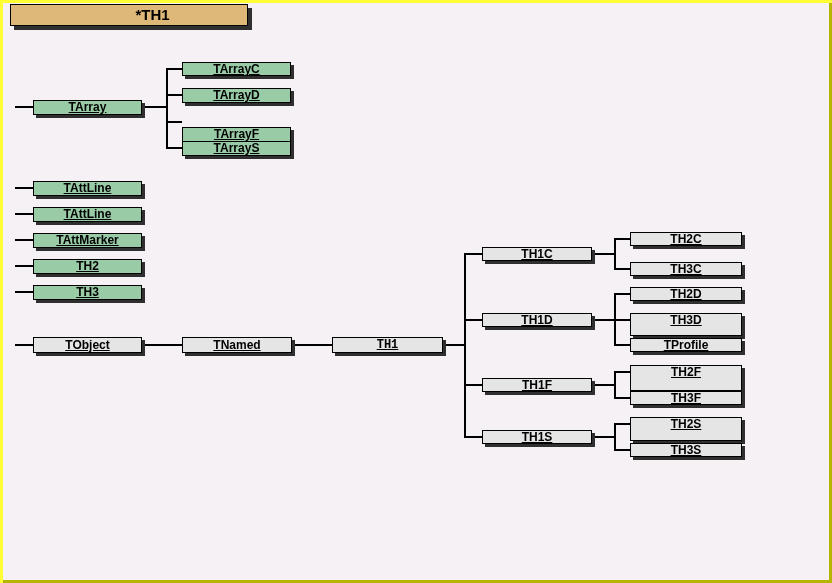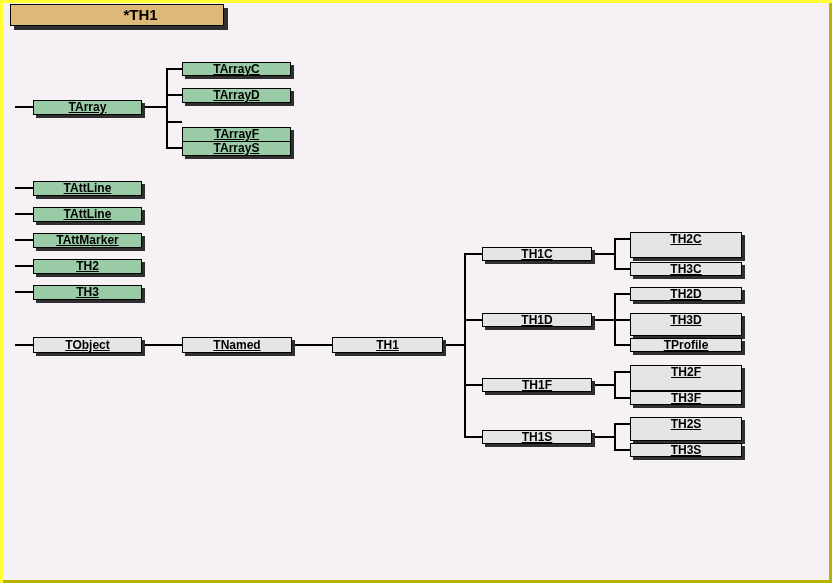--- a/index.html
+++ b/index.html
@@ -9,21 +9,21 @@
     background:var(--bg,#F5F1F5);
     overflow:hidden;
     font-family:"Liberation Sans",sans-serif;
   }
   .edge{position:absolute;z-index:5;}
   .edge-bottom{left:0;bottom:0;width:832px;height:3px;background:var(--border-dark,#B5B500);}
   .edge-right{right:0;top:0;width:3px;height:583px;background:var(--border-dark,#B5B500);}
   .edge-top{left:0;top:0;width:832px;height:3px;background:var(--border-light,#FFFF33);}
   .edge-left{left:0;top:0;width:3px;height:583px;background:var(--border-light,#FFFF33);}
   #title-box{
-    position:absolute;left:10px;top:4px;width:214px;height:22px;
+    position:absolute;left:10px;top:4px;width:238px;height:22px;
     box-sizing:border-box;
     background:var(--title-fill,#DEB878);
     border:1px solid #000;
     box-shadow:4px 4px 0 var(--shadow,#2F2F2F);
     text-align:center;line-height:20px;
     font-size:15px;font-weight:bold;color:#000;
     z-index:10;
     padding-left:47px;
   }
   .class-box{
@@ -95,26 +95,26 @@
     <div class="class-box fill-green" style="left: 182px; top: 88px; width: 109px; height: 15px; line-height: 13px;"><span>TArrayD</span></div>
     <div class="class-box fill-green" style="left: 182px; top: 127px; width: 109px; height: 15px; line-height: 13px;"><span>TArrayF</span></div>
     <div class="class-box fill-green" style="left: 182px; top: 141px; width: 109px; height: 15px; line-height: 13px;"><span>TArrayS</span></div>
     <div class="class-box fill-green" style="left: 33px; top: 181px; width: 109px; height: 15px; line-height: 13px;"><span>TAttLine</span></div>
     <div class="class-box fill-green" style="left: 33px; top: 207px; width: 109px; height: 15px; line-height: 13px;"><span>TAttLine</span></div>
     <div class="class-box fill-green" style="left: 33px; top: 233px; width: 109px; height: 15px; line-height: 13px;"><span>TAttMarker</span></div>
     <div class="class-box fill-green" style="left: 33px; top: 259px; width: 109px; height: 15px; line-height: 13px;"><span>TH2</span></div>
     <div class="class-box fill-green" style="left: 33px; top: 285px; width: 109px; height: 15px; line-height: 13px;"><span>TH3</span></div>
     <div class="class-box fill-gray" style="left: 33px; top: 337px; width: 109px; height: 16px; line-height: 14px;"><span>TObject</span></div>
     <div class="class-box fill-gray" style="left: 182px; top: 337px; width: 110px; height: 16px; line-height: 14px;"><span>TNamed</span></div>
-    <div class="class-box fill-gray" style="left: 332px; top: 337px; width: 111px; height: 16px; line-height: 14px;"><span>TH1</span></div>
+    <div class="class-box fill-gray" style="left: 332px; top: 337px; width: 111px; height: 16px; line-height: 14px; font-family: Liberation Mono, monospace;"><span>TH1</span></div>
     <div class="class-box fill-gray" style="left: 482px; top: 247px; width: 110px; height: 14px; line-height: 12px;"><span>TH1C</span></div>
     <div class="class-box fill-gray" style="left: 482px; top: 313px; width: 110px; height: 14px; line-height: 12px;"><span>TH1D</span></div>
     <div class="class-box fill-gray" style="left: 482px; top: 378px; width: 110px; height: 14px; line-height: 12px;"><span>TH1F</span></div>
     <div class="class-box fill-gray" style="left: 482px; top: 430px; width: 110px; height: 14px; line-height: 12px;"><span>TH1S</span></div>
-    <div class="class-box fill-gray" style="left: 630px; top: 232px; width: 112px; height: 26px; line-height: 12px;"><span>TH2C</span></div>
+    <div class="class-box fill-gray" style="left: 630px; top: 232px; width: 112px; height: 14px; line-height: 12px;"><span>TH2C</span></div>
     <div class="class-box fill-gray" style="left: 630px; top: 262px; width: 112px; height: 14px; line-height: 12px;"><span>TH3C</span></div>
     <div class="class-box fill-gray" style="left: 630px; top: 287px; width: 112px; height: 14px; line-height: 12px;"><span>TH2D</span></div>
     <div class="class-box fill-gray" style="left: 630px; top: 313px; width: 112px; height: 23px; line-height: 12px;"><span>TH3D</span></div>
     <div class="class-box fill-gray" style="left: 630px; top: 338px; width: 112px; height: 14px; line-height: 12px;"><span>TProfile</span></div>
     <div class="class-box fill-gray" style="left: 630px; top: 365px; width: 112px; height: 26px; line-height: 12px;"><span>TH2F</span></div>
     <div class="class-box fill-gray" style="left: 630px; top: 391px; width: 112px; height: 14px; line-height: 12px;"><span>TH3F</span></div>
     <div class="class-box fill-gray" style="left: 630px; top: 417px; width: 112px; height: 24px; line-height: 12px;"><span>TH2S</span></div>
     <div class="class-box fill-gray" style="left: 630px; top: 443px; width: 112px; height: 14px; line-height: 12px;"><span>TH3S</span></div>
   </div>
 

